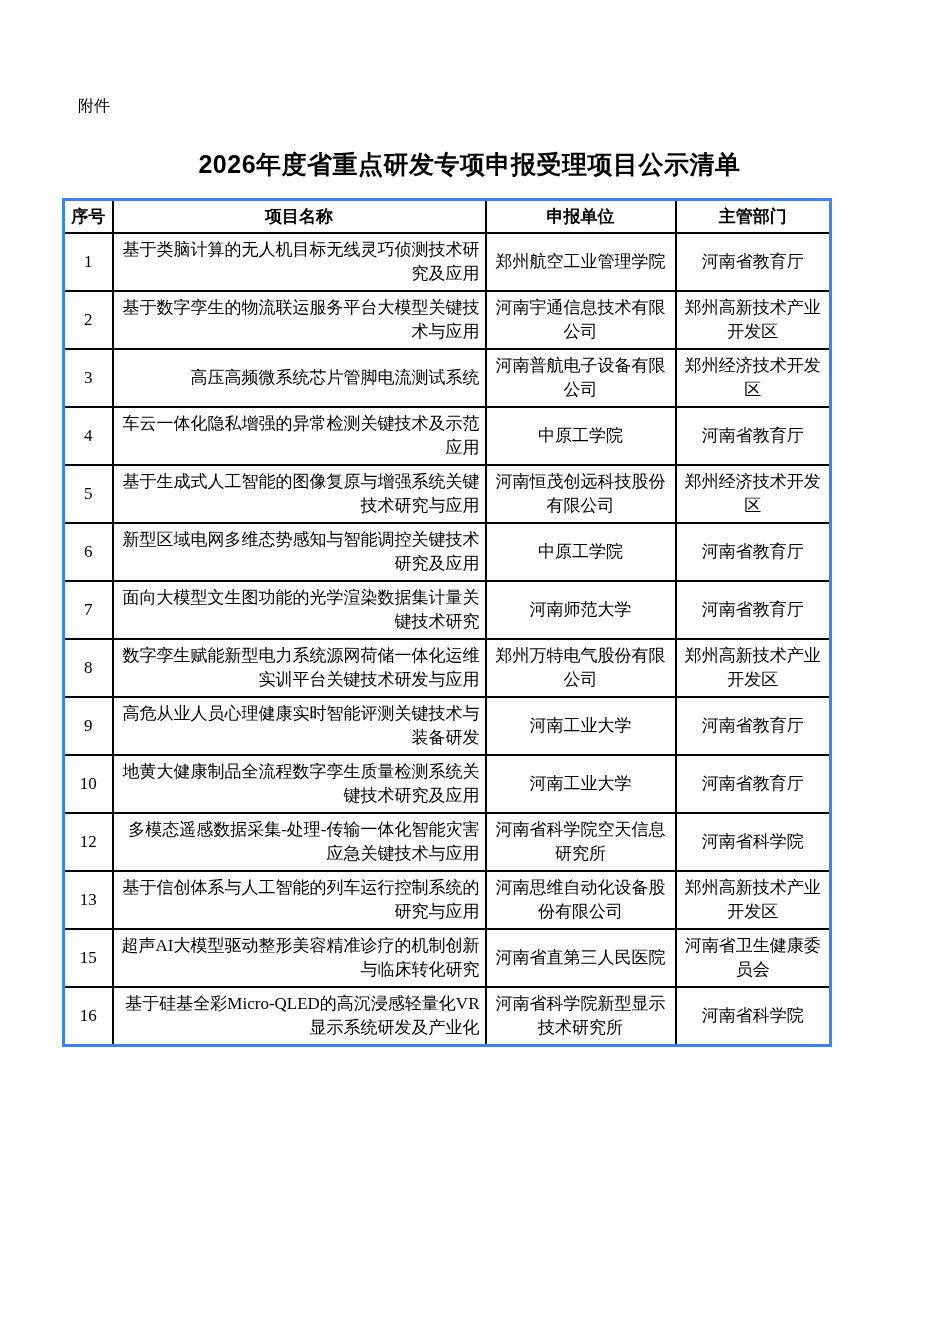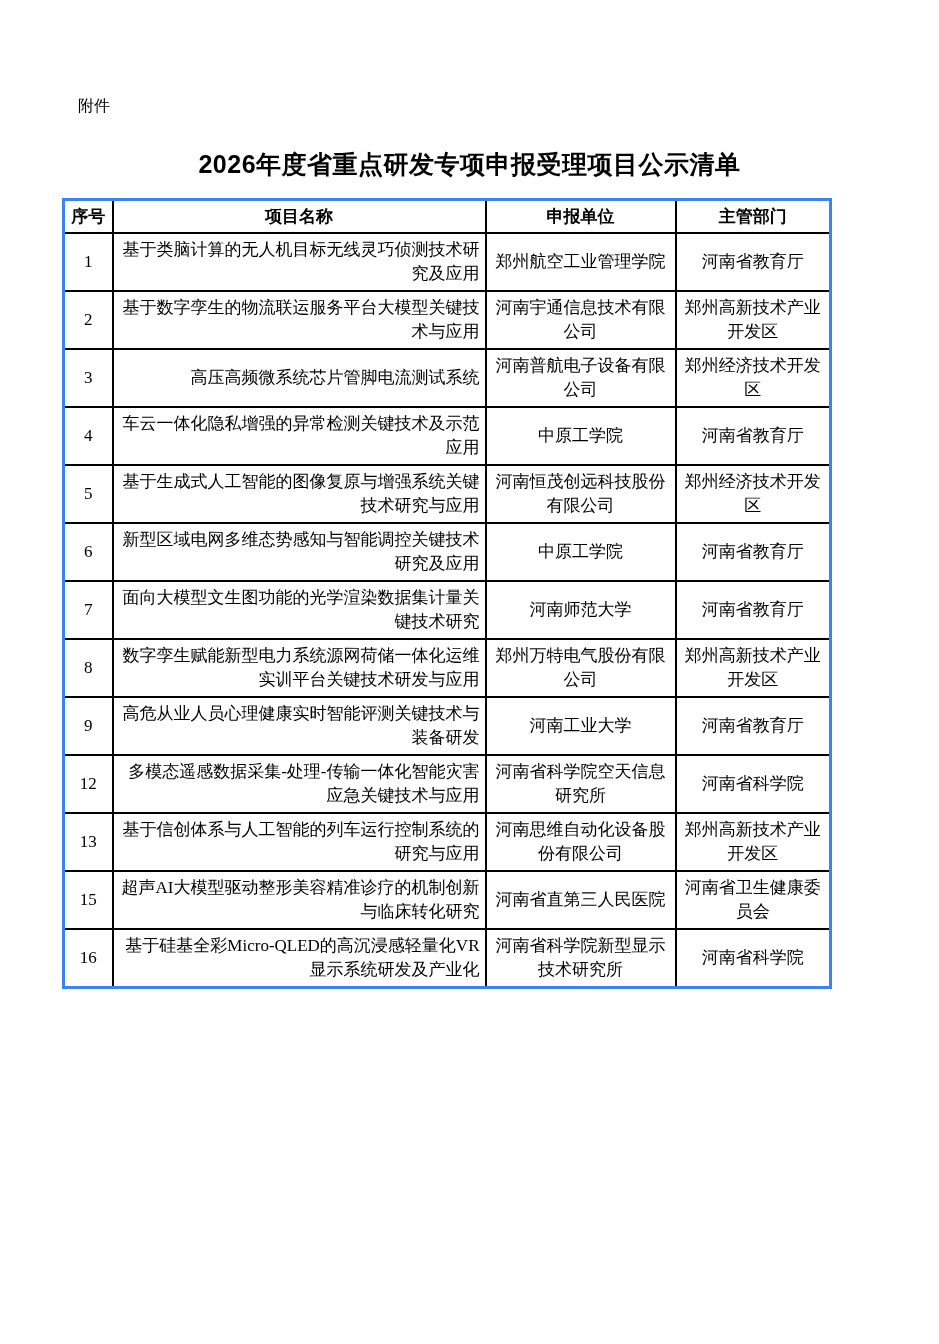--- a/index.html
+++ b/index.html
@@ -157,20 +157,26 @@
     <td class="cell-department">郑州高新技术产业开发区</td>
   </tr>
 
   <tr>
     <td class="cell-no">9</td>
     <td class="cell-project">高危从业人员心理健康实时智能评测关键技术与装备研发</td>
     <td class="cell-applicant">河南工业大学</td>
     <td class="cell-department">河南省教育厅</td>
   </tr>
 
+  <tr>
+    <td class="cell-no">10</td>
+    <td class="cell-project">地黄大健康制品全流程数字孪生质量检测系统关键技术研究及应用</td>
+    <td class="cell-applicant">河南工业大学</td>
+    <td class="cell-department">河南省教育厅</td>
+  </tr>
 
 
   <tr>
     <td class="cell-no">12</td>
     <td class="cell-project">多模态遥感数据采集-处理-传输一体化智能灾害应急关键技术与应用</td>
     <td class="cell-applicant">河南省科学院空天信息研究所</td>
     <td class="cell-department">河南省科学院</td>
   </tr>
 
   <tr>

